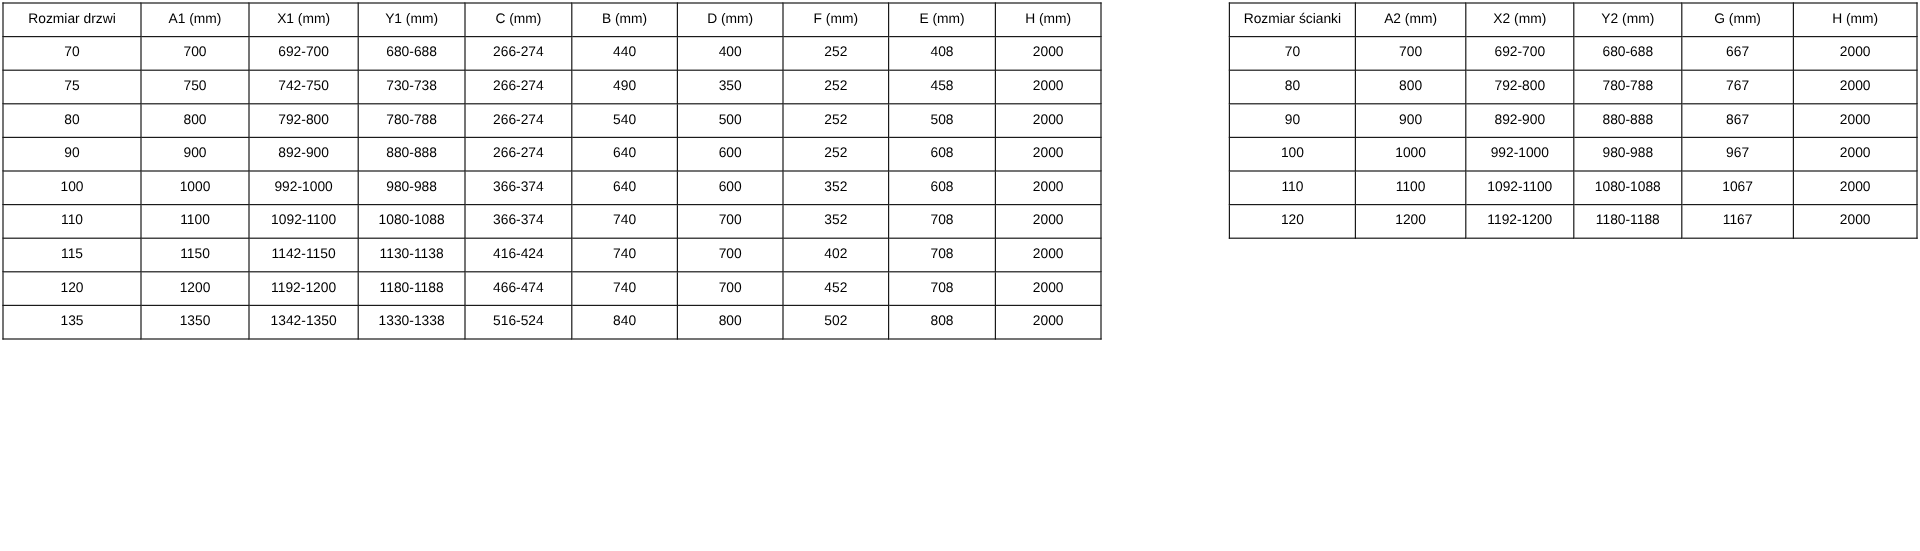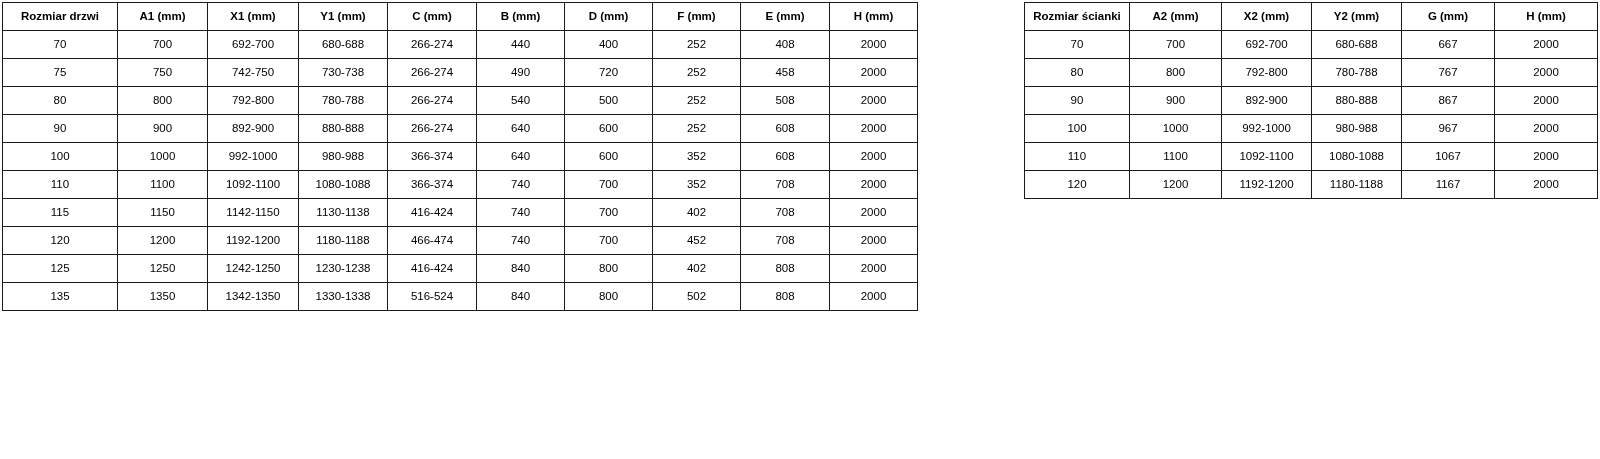--- a/index.html
+++ b/index.html
@@ -29,21 +29,21 @@
     height: 27px;
     padding: 0 2px;
     text-align: center;
     vertical-align: middle;
     font-size: 11.5px;
     line-height: 1;
     overflow: hidden;
     white-space: nowrap;
   }
   table.size-table th {
-    font-weight: bold;
+    font-weight: normal;
     margin-left: 12px;
   }
 </style>
 </head>
 <body>
 
 <table id="table-doors" class="size-table">
   <colgroup>
     <col style="width:115px">
     <col style="width:90px">
@@ -83,21 +83,21 @@
         <td>408</td>
         <td>2000</td>
       </tr>
       <tr>
         <td>75</td>
         <td>750</td>
         <td>742-750</td>
         <td>730-738</td>
         <td>266-274</td>
         <td>490</td>
-        <td>720</td>
+        <td>350</td>
         <td>252</td>
         <td>458</td>
         <td>2000</td>
       </tr>
       <tr>
         <td>80</td>
         <td>800</td>
         <td>792-800</td>
         <td>780-788</td>
         <td>266-274</td>
@@ -158,32 +158,20 @@
       <tr>
         <td>120</td>
         <td>1200</td>
         <td>1192-1200</td>
         <td>1180-1188</td>
         <td>466-474</td>
         <td>740</td>
         <td>700</td>
         <td>452</td>
         <td>708</td>
-        <td>2000</td>
-      </tr>
-      <tr>
-        <td>125</td>
-        <td>1250</td>
-        <td>1242-1250</td>
-        <td>1230-1238</td>
-        <td>416-424</td>
-        <td>840</td>
-        <td>800</td>
-        <td>402</td>
-        <td>808</td>
         <td>2000</td>
       </tr>
       <tr>
         <td>135</td>
         <td>1350</td>
         <td>1342-1350</td>
         <td>1330-1338</td>
         <td>516-524</td>
         <td>840</td>
         <td>800</td>

